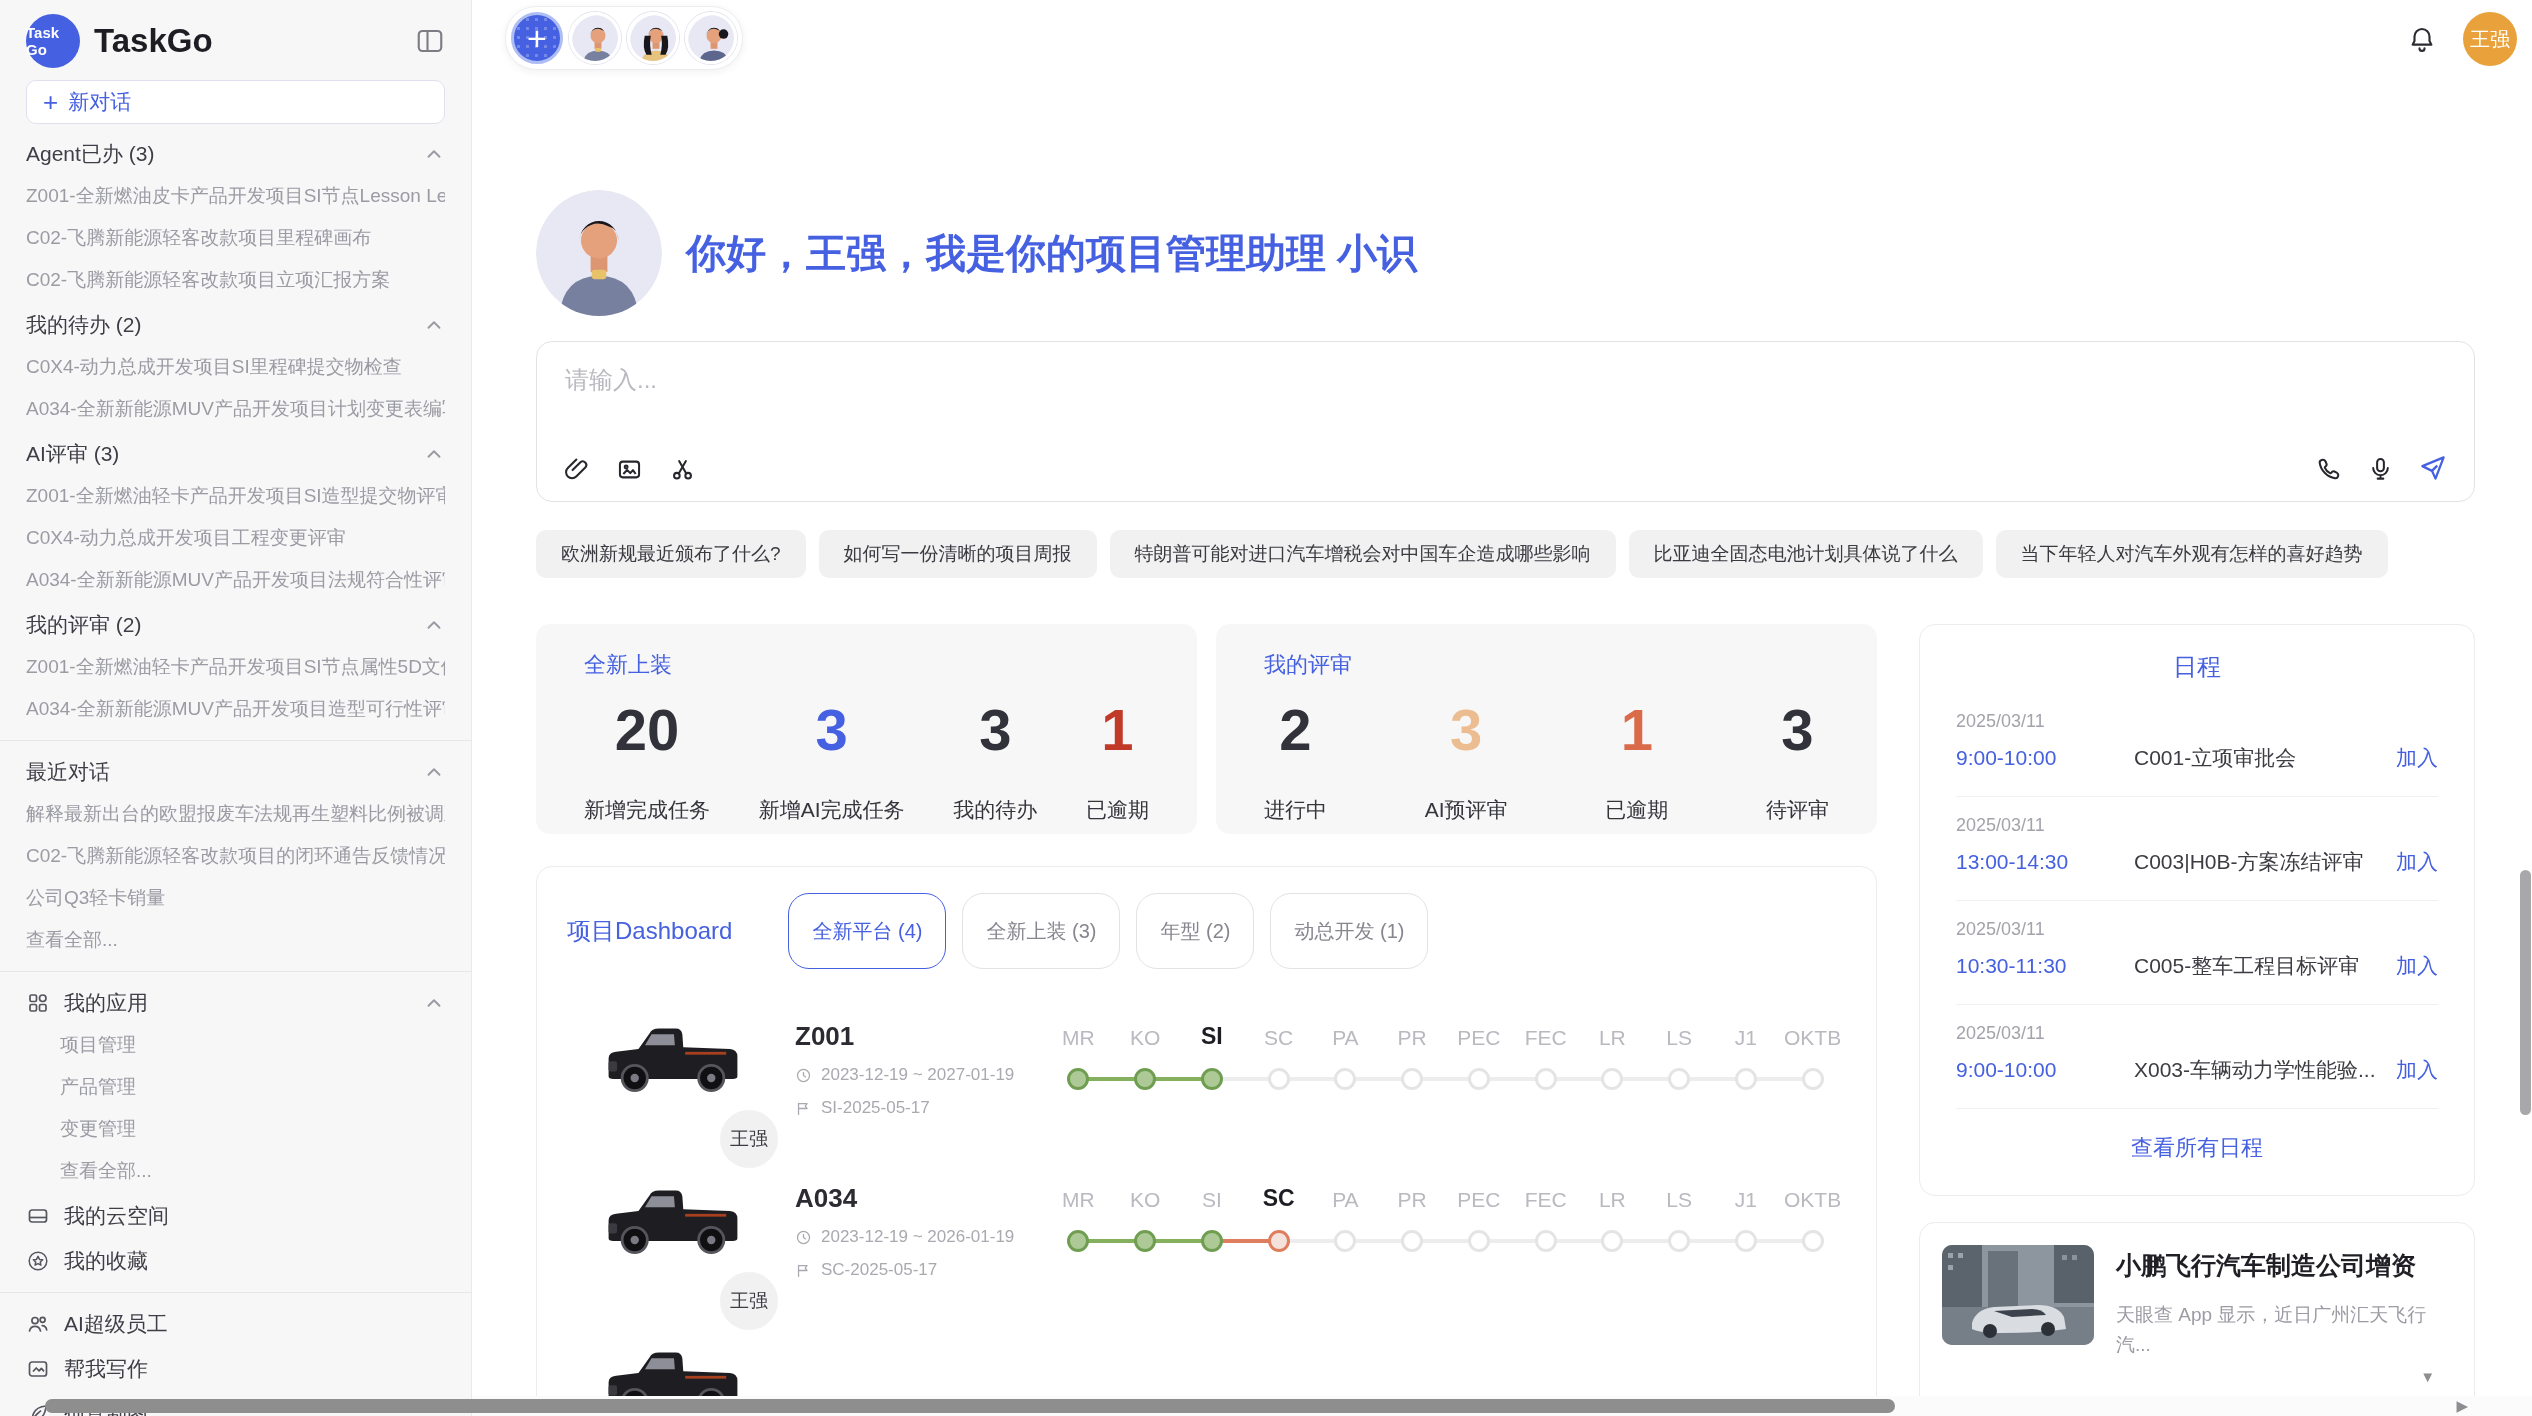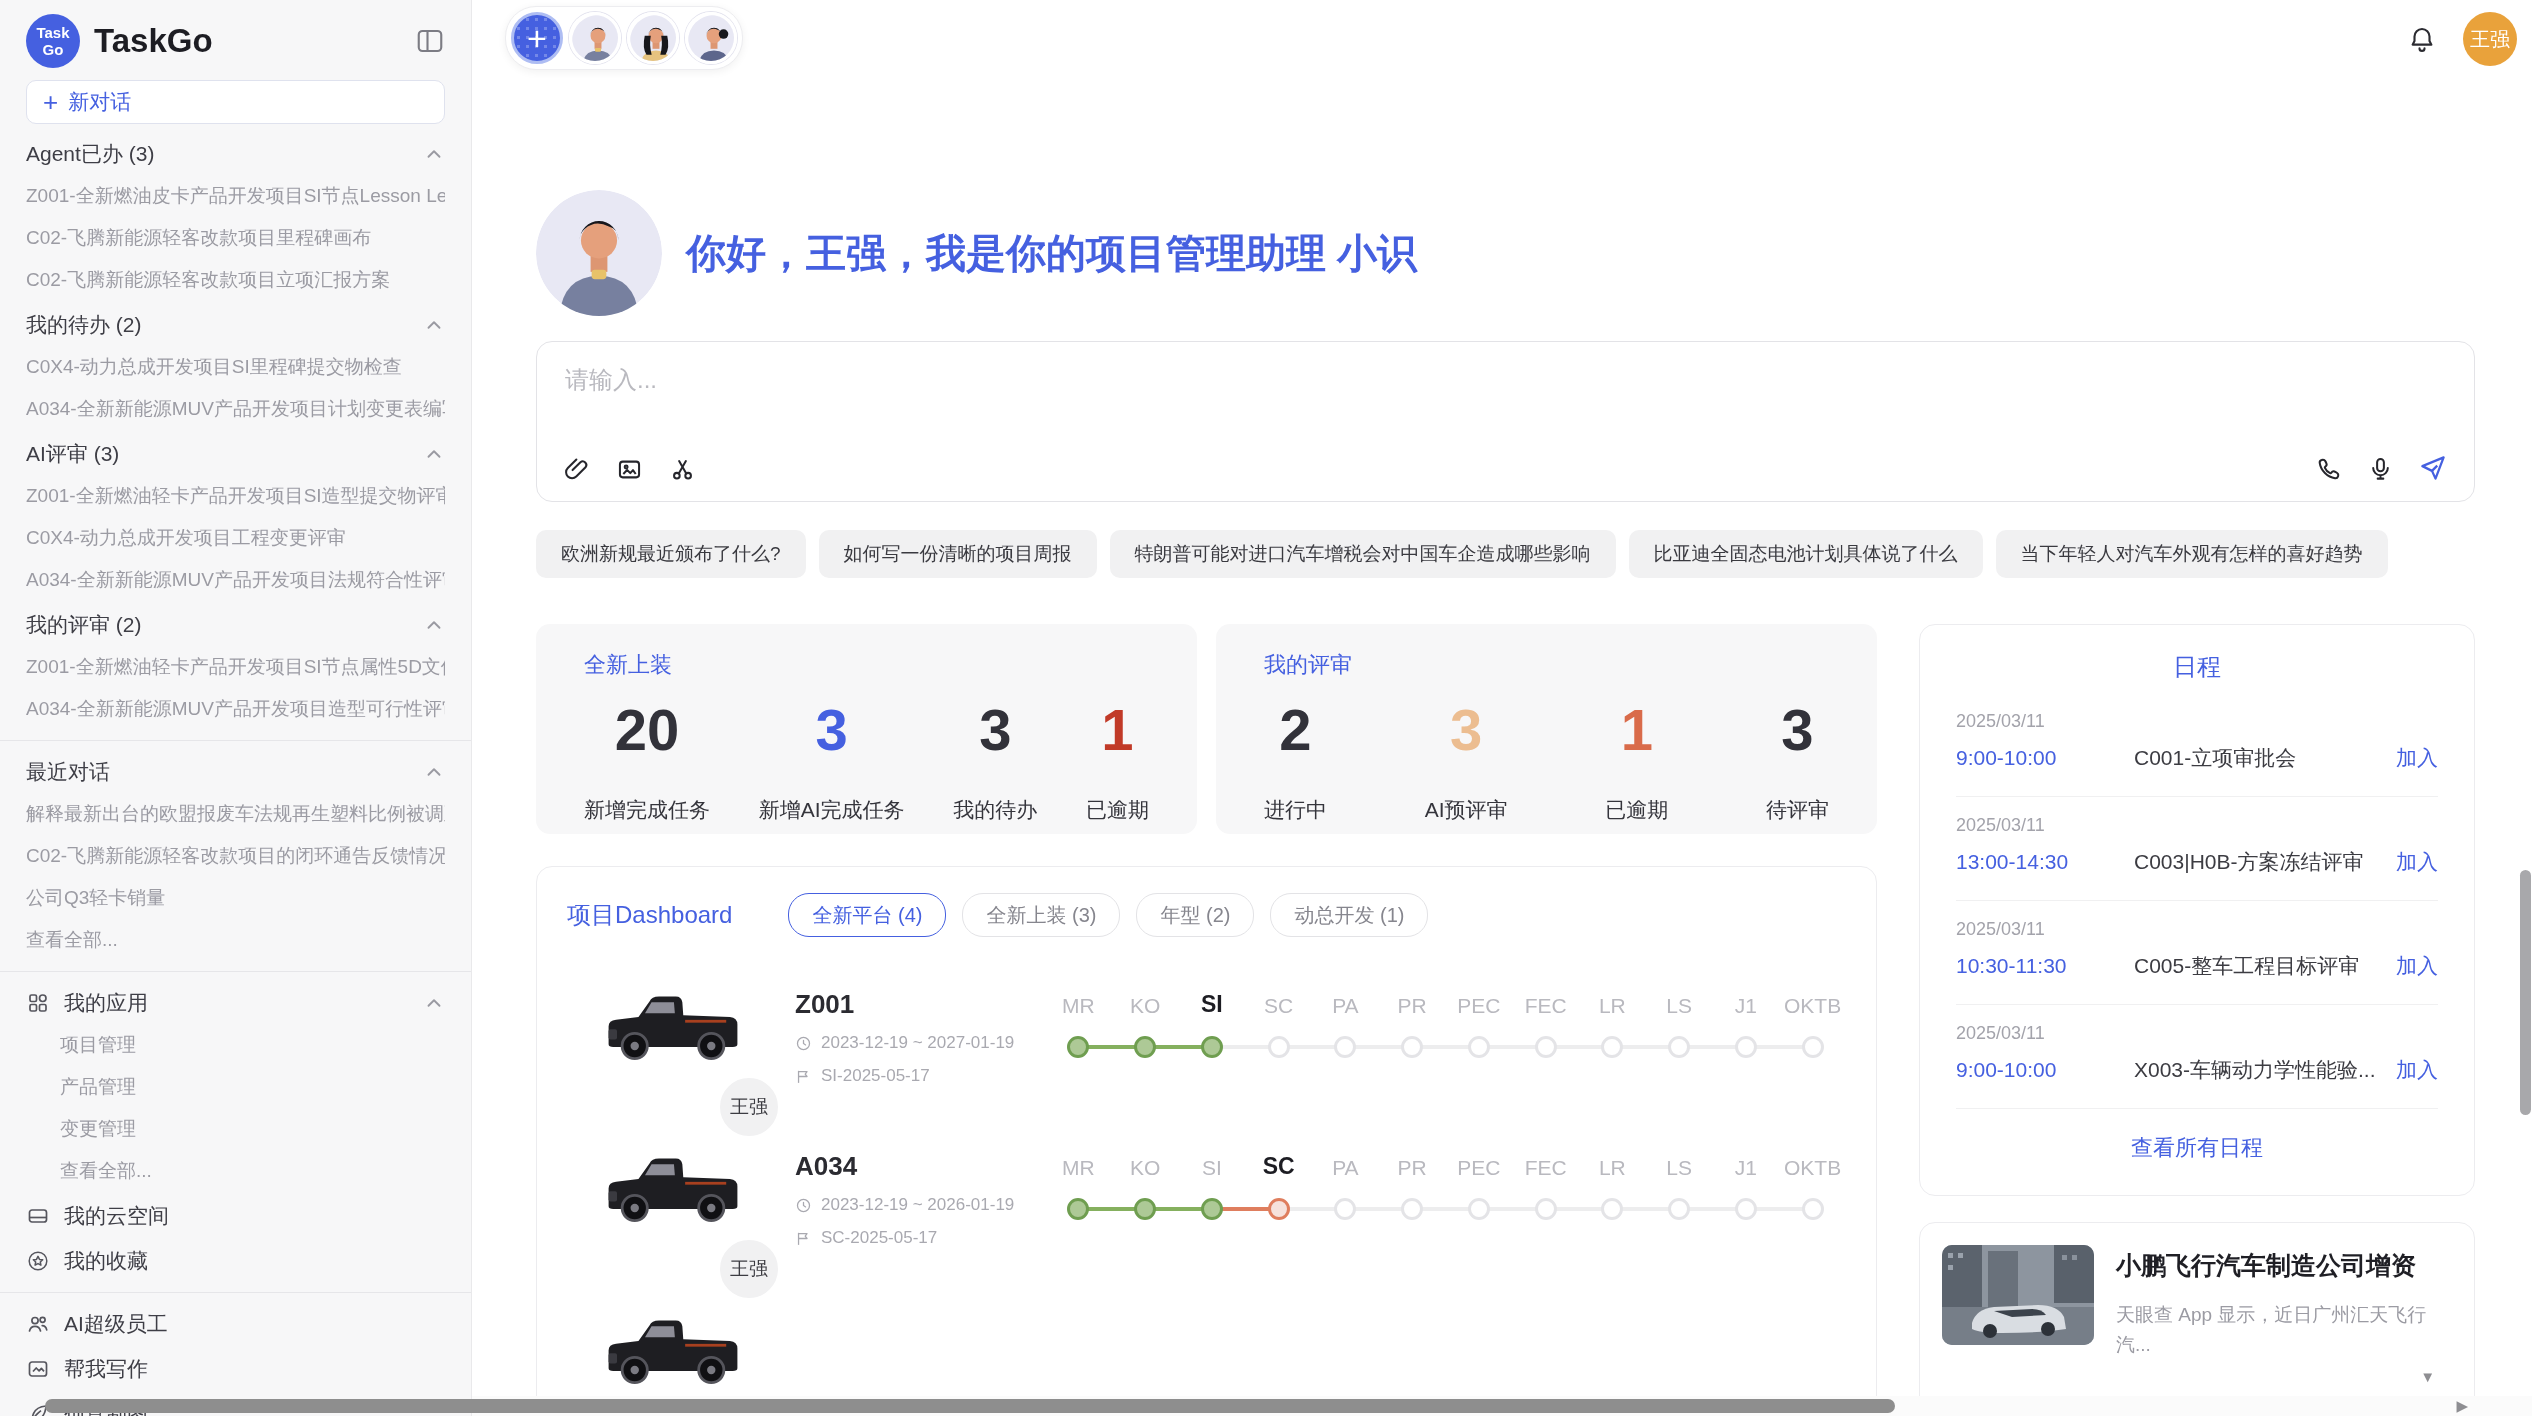--- a/index.html
+++ b/index.html
@@ -1,20 +1,20 @@
 <!DOCTYPE html>
 <html><head>
 <meta charset="utf-8">
 <style>
   html,body{margin:0;padding:0;background:#fff;font-family:"Liberation Sans","DejaVu Sans",sans-serif;}
   .page{position:relative;width:2532px;height:1416px;background:#fff;overflow:hidden;display:flex;}
   
   .sidebar{width:472px;flex-shrink:0;background:#f7f7f8;border-right:1px solid #e9e9eb;box-sizing:border-box;padding:12px 26px 0 26px;overflow:hidden;}
   .side-head{display:flex;align-items:center;gap:14px;height:58px;}
-  .logo{width:54px;height:54px;border-radius:50%;background:#4560e0;color:#fff;display:flex;flex-direction:column;align-items:center;justify-content:center;font-size:15px;font-weight:bold;line-height:17px;flex-shrink:0;}
+  .logo{width:54px;height:54px;border-radius:50%;background:#4560e0;color:#fff;display:flex;flex-direction:column;align-items:flex-start;justify-content:center;font-size:15px;font-weight:bold;line-height:17px;flex-shrink:0;}
   .app-title{font-size:33px;font-weight:bold;color:#1d1d23;flex:1;}
   .panel-btn{width:30px;height:30px;color:#7c7c84;cursor:pointer;}
   .new-chat{margin-top:10px;height:44px;border:1px solid #dfe2ee;background:#fff;border-radius:10px;display:flex;align-items:center;gap:10px;padding:0 16px;color:#4560e0;font-size:21px;cursor:pointer;box-sizing:border-box;}
   .new-chat .plus{font-size:26px;line-height:1;}
   .side-list{margin-top:10px;}
   .sec-head{display:flex;align-items:center;justify-content:space-between;margin:15px 0 12px 0;color:#3e3e46;font-size:21px;height:30px;}
   .sec-head .chev{width:22px;height:22px;color:#9a9aa2;}
   .side-item{font-size:19px;color:#9b9ba3;line-height:30px;margin-bottom:12px;white-space:nowrap;overflow:hidden;cursor:pointer;}
   .side-div{height:1px;background:#e6e6e9;margin:16px -26px;}
   .head-ic{width:24px;height:24px;color:#55555d;margin-right:14px;flex-shrink:0;}
@@ -55,21 +55,21 @@
   .statcard .sc-title{color:#4560e0;font-size:22px;}
   .sc-stats{display:flex;justify-content:space-between;margin-top:18px;}
   .stat{text-align:center;}
   .stat .v{font-size:58px;font-weight:600;line-height:64px;}
   .stat .l{font-size:21px;color:#35353c;margin-top:34px;}
   
   .dash{margin-top:32px;border:1px solid #ececef;border-radius:16px;box-sizing:border-box;padding:26px 30px;height:600px;background:#fff;}
   .dash-head{display:flex;align-items:center;gap:56px;}
   .dash-title{color:#4560e0;font-size:24px;}
   .tabs{display:flex;gap:16px;}
-  .tab{height:42px;border-radius:21px;border:1px solid #e3e3e6;color:#86868e;background:#fff;display:flex;align-items:center;padding:0 23px;font-size:20px;cursor:pointer;}
+  .tab{height:42px;border-radius:21px;border:1px solid #e3e3e6;color:#86868e;background:#fff;display:flex;align-items:center;padding:16px 23px;font-size:20px;cursor:pointer;}
   .tab.active{border:1.5px solid #4560e0;color:#4560e0;}
   .prows{margin-top:42px;}
   .prow{display:flex;height:150px;margin-bottom:12px;padding-left:36px;}
   .truckwrap{width:150px;position:relative;flex-shrink:0;}
   .truckwrap svg.truck{width:140px;height:92px;}
   .owner-av{position:absolute;right:-28px;bottom:-10px;width:64px;height:64px;border-radius:50%;background:#f1f1f2;border:3px solid #fff;display:flex;align-items:center;justify-content:center;font-size:19px;color:#3c3c42;box-sizing:border-box;}
   .pinfo{width:250px;padding:10px 0 0 42px;box-sizing:content-box;flex-shrink:0;}
   .pcode{font-size:26px;font-weight:bold;color:#2b2b31;}
   .pmeta{display:flex;align-items:center;gap:9px;color:#a9a9b0;font-size:17px;margin-top:13px;}
   .pmeta .mic{width:17px;height:17px;}

